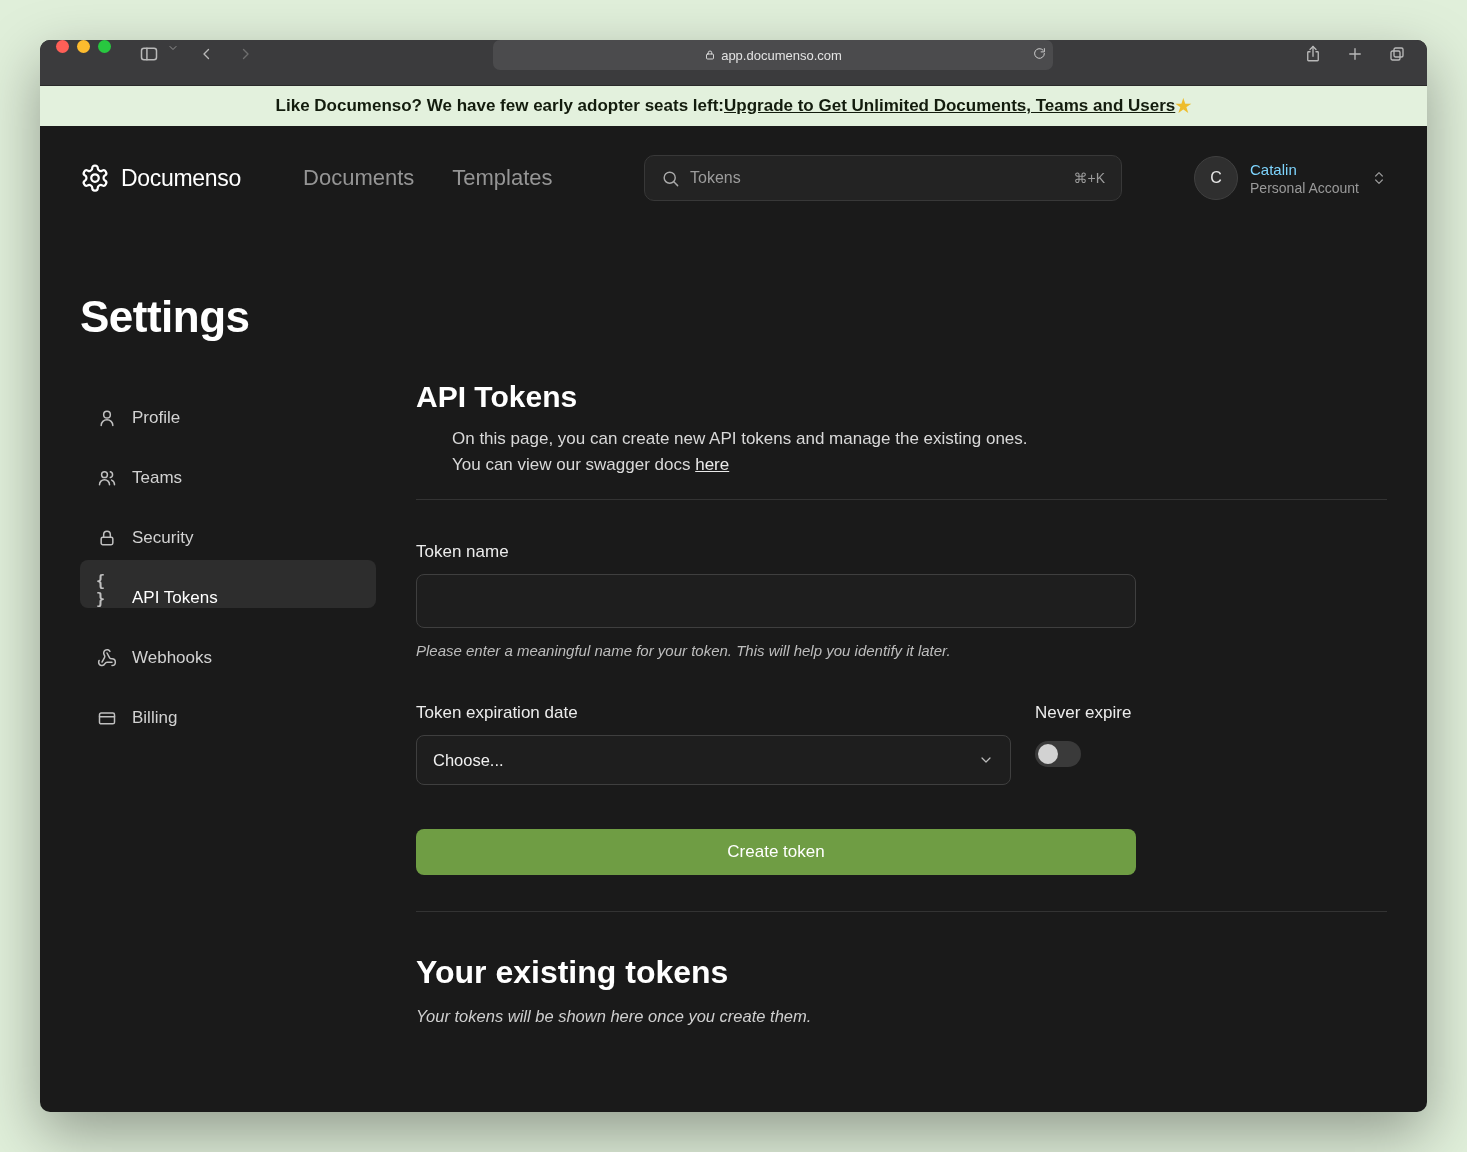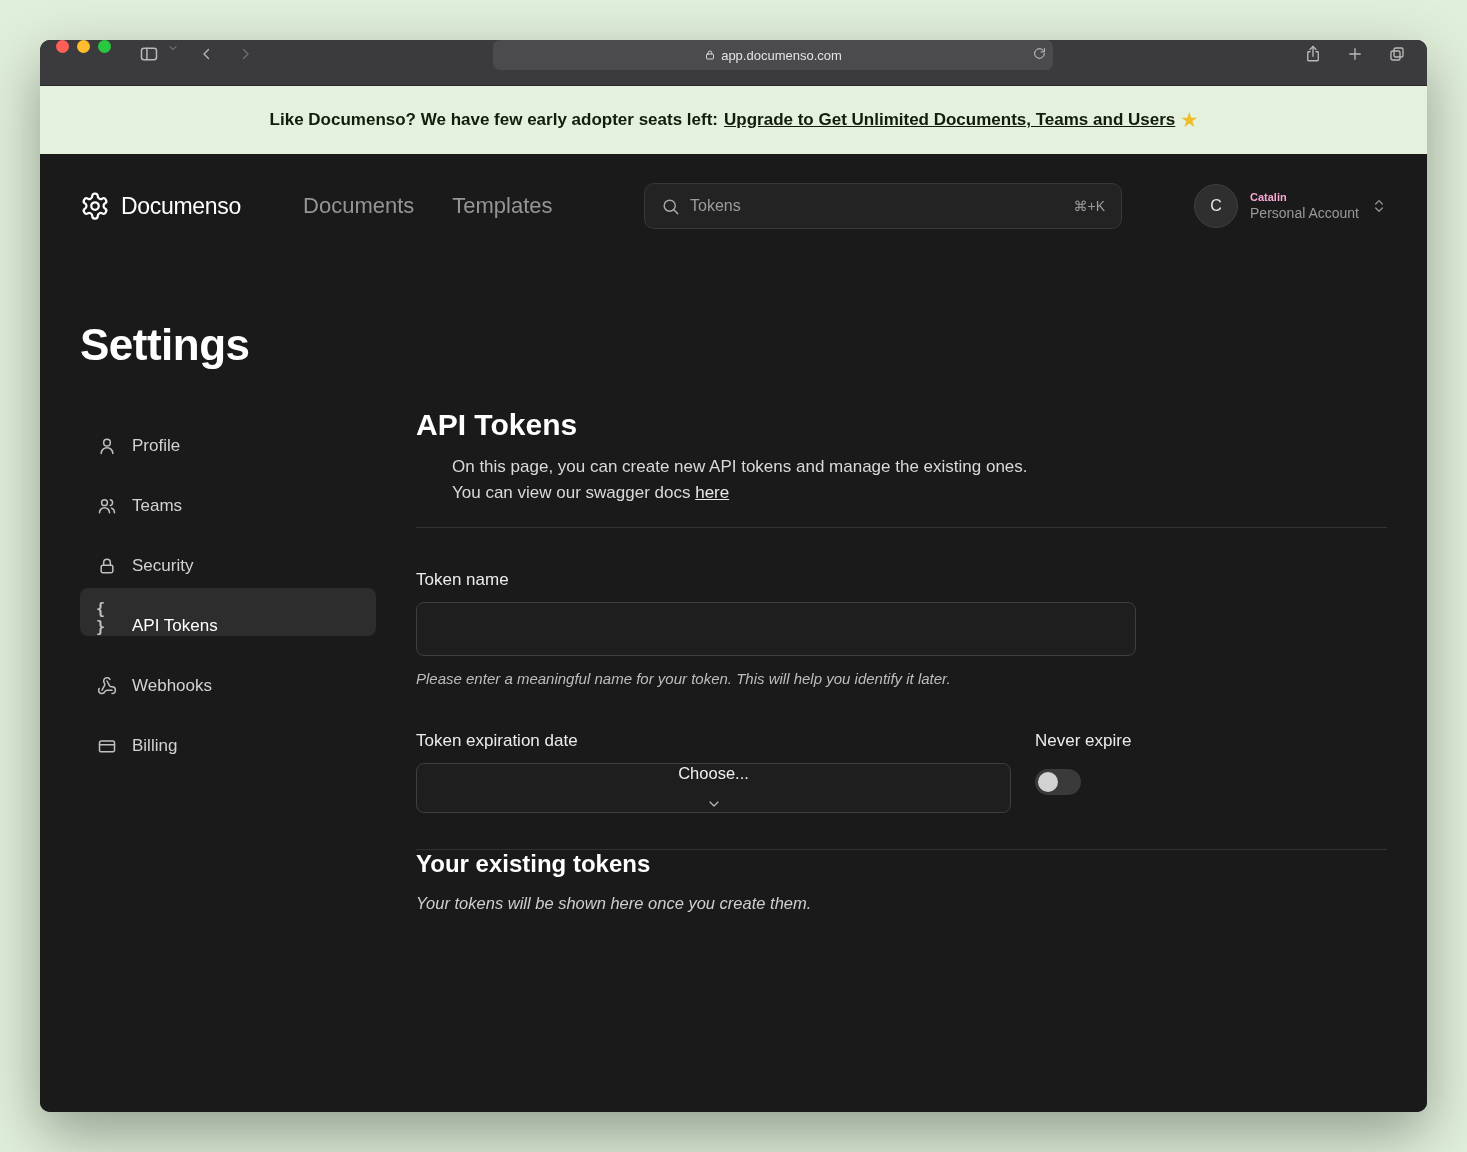--- a/index.html
+++ b/index.html
@@ -27,22 +27,22 @@
     flex:1; max-width:560px; margin:0 auto; height:30px; background:#4b4b4d;
     border-radius:7px; display:flex; align-items:center; justify-content:center;
     position:relative; color:#e3e3e3; font-size:13px; gap:5px;
   }
   .urlbar .refresh{ position:absolute; right:7px; color:#cfcfcf; }
   .tb-right{ display:flex; gap:14px; margin-left:12px; }
   .ic{ fill:none; stroke:currentColor; stroke-width:1.8; stroke-linecap:round; stroke-linejoin:round; }
 
   
   .banner{
-    height:68px; background:#e3f1dd; display:flex; align-items:center; justify-content:center;
-    color:#131c0d; font-size:17px; font-weight:600; gap:6px;
+    height:40px; background:#e3f1dd; display:flex; align-items:center; justify-content:center;
+    color:#131c0d; font-size:17px; font-weight:600; 
   }
   .banner a{ color:#131c0d; text-decoration:underline; cursor:pointer; }
   .banner .star{ color:#eebd2c; font-size:18px; }
 
   
   .page{ height:974px; background:#1a1a1a; color:#fff; padding:0 40px; }
 
   .app-header{ height:104px; display:flex; align-items:center; }
   .brand{ display:flex; align-items:center; gap:11px; color:#fff; }
   .brand .logo{ color:#fff; display:flex; }
@@ -52,21 +52,21 @@
   .searchbar{
     margin-left:auto; width:478px; height:46px; background:#232323; border:1px solid #383838;
     border-radius:10px; display:flex; align-items:center; padding:0 16px; gap:10px; cursor:text;
   }
   .searchbar .s-icon{ color:#a9a9a9; display:flex; }
   .searchbar .s-text{ color:#9c9c9c; font-size:16px; flex:1; }
   .searchbar .s-kbd{ color:#9c9c9c; font-size:14px; }
   .user{ display:flex; align-items:center; gap:12px; margin-left:72px; cursor:pointer; }
   .avatar{ width:44px; height:44px; border-radius:50%; background:#2f2f2f; border:1px solid #404040;
     display:flex; align-items:center; justify-content:center; color:#e6e6e6; font-size:16px; }
-  .user-meta .u-name{ font-size:11px; font-weight:700; color:#f9a8d4; }
+  .user-meta .u-name{ font-size:15px; font-weight:400; color:#7dd3fc; }
   .user-meta .u-acct{ font-size:14px; color:#9a9a9a; margin-top:2px; }
   .user .chevs{ color:#9a9a9a; display:flex; }
 
   .page-title{ font-size:44px; font-weight:700; letter-spacing:-0.5px; margin-top:62px; }
 
   .layout{ display:flex; gap:40px; margin-top:38px; }
 
   
   .settings-nav{ width:296px; display:flex; flex-direction:column; gap:12px; flex-shrink:0; }
   .snav-item{
@@ -90,36 +90,36 @@
     margin-top:12px; width:720px; height:54px; background:#1e1e1e;
     border:1px solid #3f3f3f; border-radius:8px; color:#fff; font-size:16px; padding:0 16px;
     font-family:"Liberation Sans", sans-serif;
   }
   .hint{ font-style:italic; font-size:15px; color:#bdbdbd; margin-top:14px; }
 
   .exp-row{ display:flex; gap:24px; margin-top:44px; }
   .exp-col{ width:595px; }
   .select{
     margin-top:12px; height:50px; border:1px solid #3f3f3f; background:#1e1e1e; border-radius:8px;
-    display:flex; align-items:center; justify-content:space-between; padding:0 16px; cursor:pointer;flex-direction:column;
+    display:flex; align-items:center; justify-content:space-between; padding:0 16px; cursor:pointer;
   }
   .select .sel-val{ font-size:16.5px; color:#f0f0f0; }
   .select .sel-chev{ color:#bbb; display:flex; }
   .toggle{
     margin-top:18px; width:46px; height:26px; border-radius:13px; background:#3a3a3a;
     position:relative; cursor:pointer;
   }
   .toggle .knob{ position:absolute; left:3px; top:3px; width:20px; height:20px; border-radius:50%; background:#d2d2d2; }
 
   .create-btn{
     margin-top:44px; width:720px; height:46px; background:#6f9d44; border:none; border-radius:8px;
     color:#fff; font-size:17px; font-weight:500; cursor:pointer; font-family:"Liberation Sans", sans-serif;
   }
   hr.rule2{ border:none; border-top:1px solid #333; margin-top:36px; }
-  .existing-title{ font-size:24px; font-weight:700; }
+  .existing-title{ font-size:32px; font-weight:700; margin-top:42px; }
   .existing-hint{ font-style:italic; font-size:16.5px; color:#cfcfcf; margin-top:16px; }
 </style>
 </head>
 <body>
 
 <div class="window">
 
   <div class="titlebar">
     <div class="lights">
       <span class="light red"></span>
@@ -317,20 +317,21 @@
             </div>
           </div>
           <div class="never-col">
             <label class="field-label">Never expire</label>
             <div class="toggle">
               <span class="knob"></span>
             </div>
           </div>
         </div>
 
+        <button class="create-btn">Create token</button>
 
         <hr class="rule2">
 
         <h3 class="existing-title">Your existing tokens</h3>
         <div class="existing-hint">Your tokens will be shown here once you create them.</div>
       </main>
     </div>
   </div>
 </div>
 

